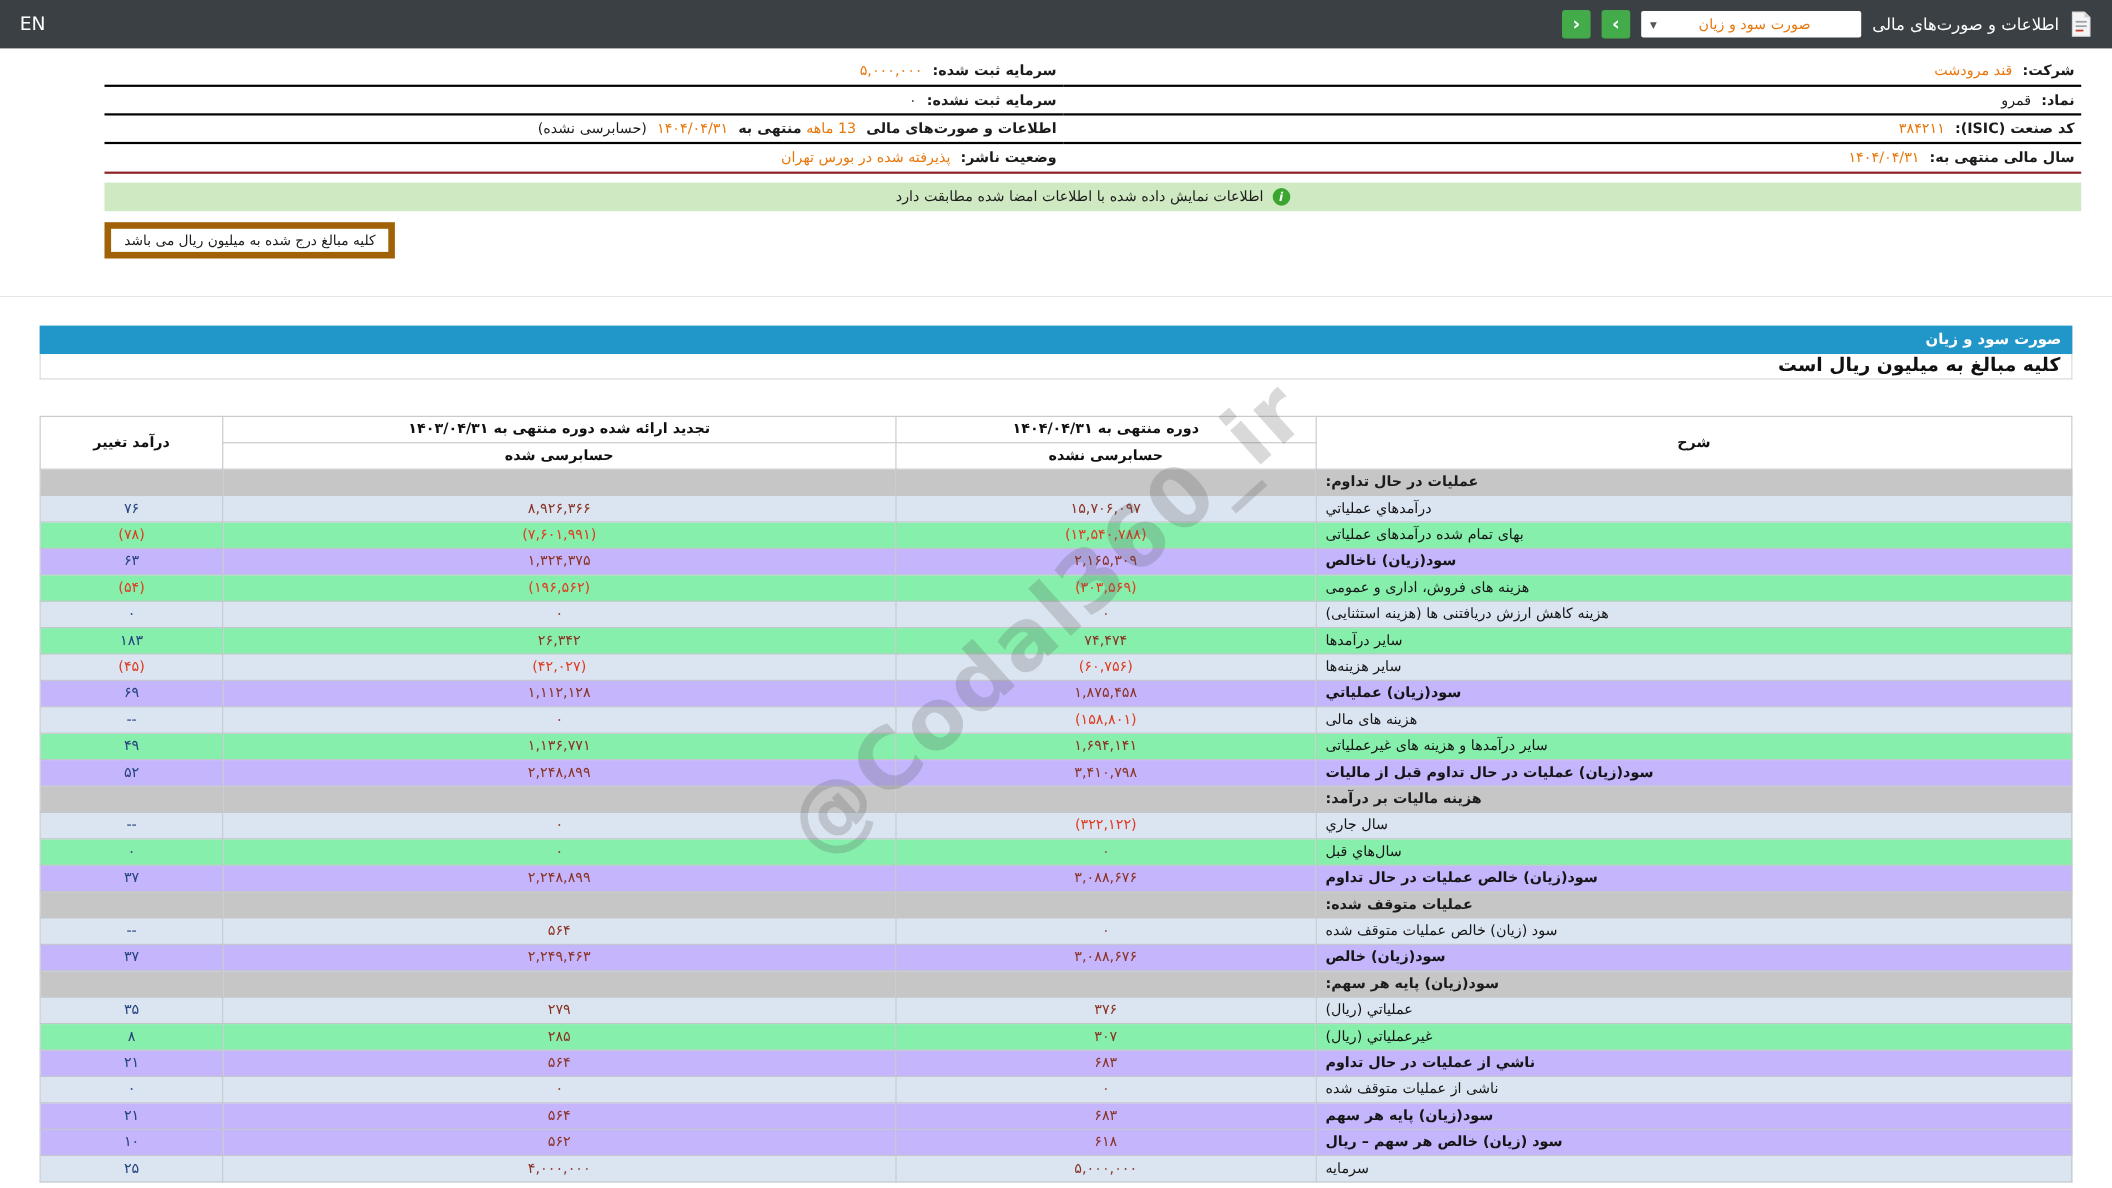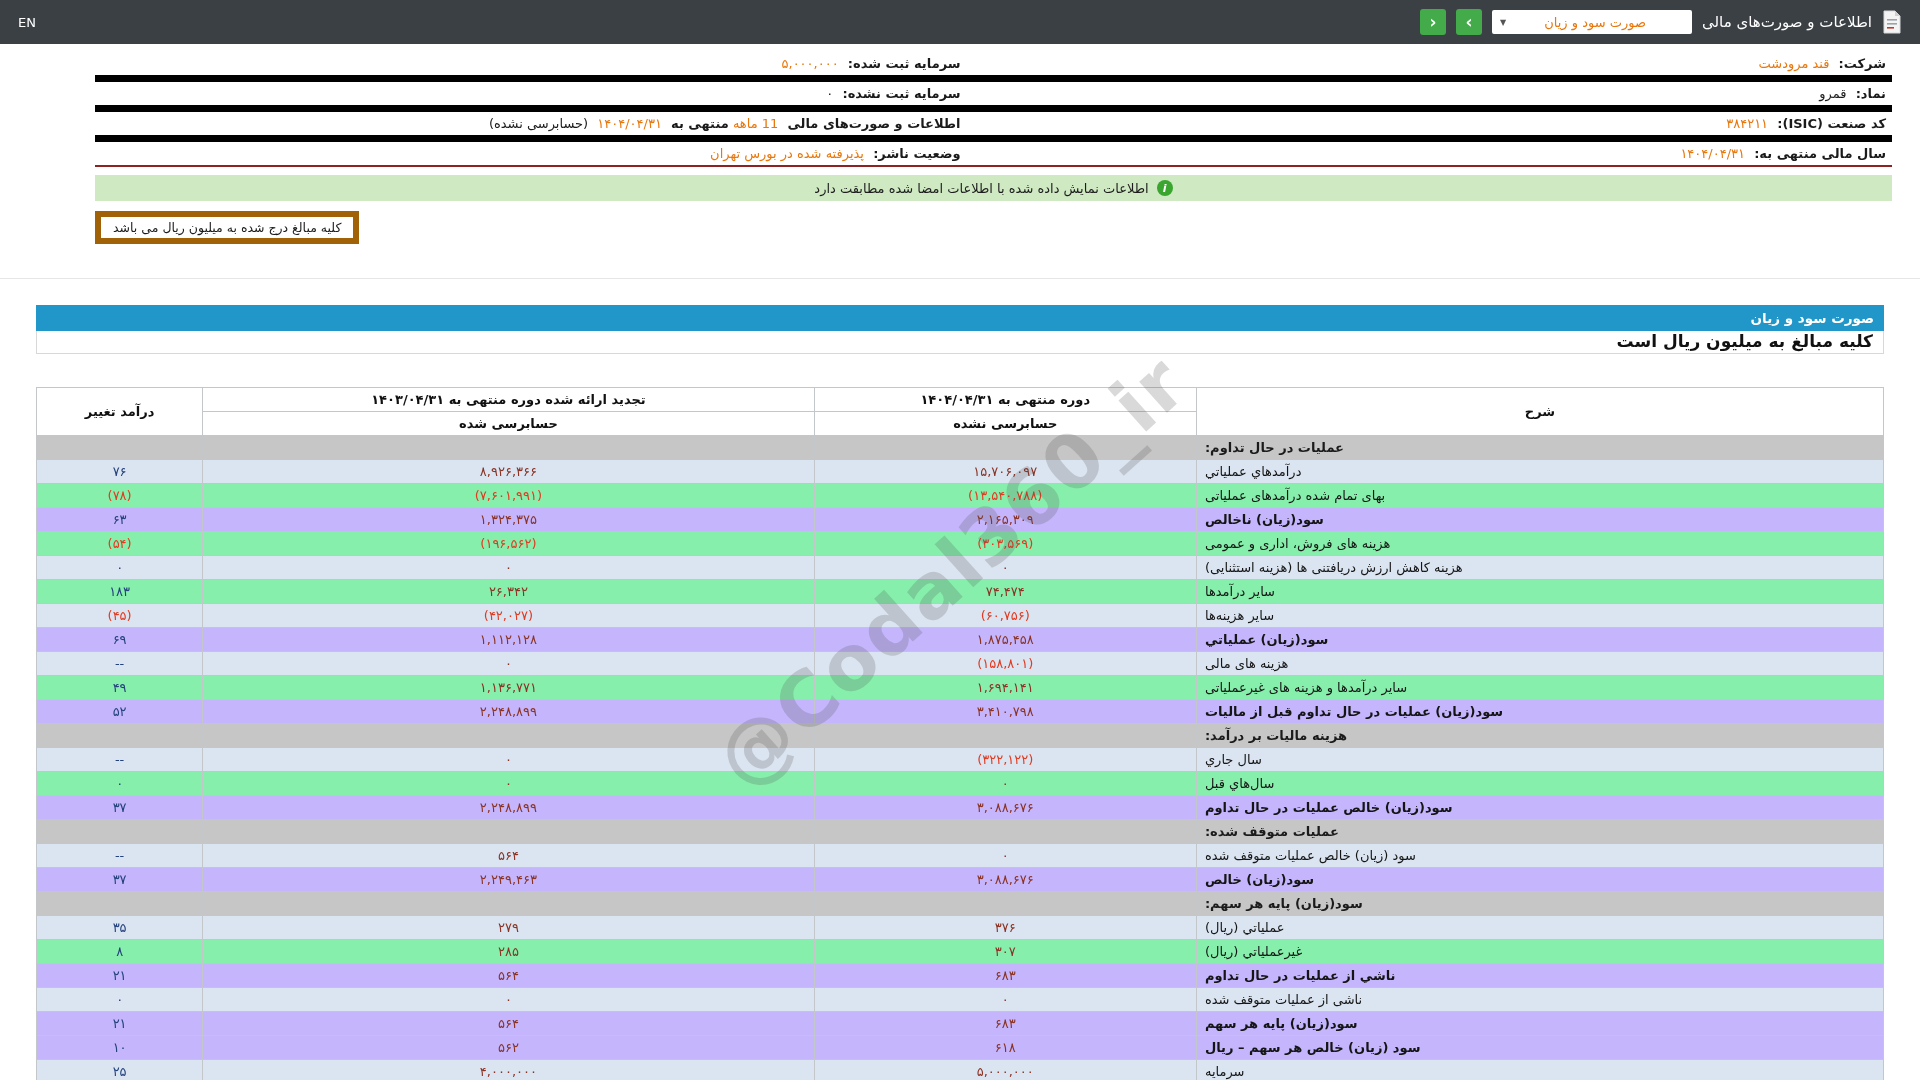--- a/index.html
+++ b/index.html
@@ -37,26 +37,26 @@
   .statement-select .sel-value { flex: 1; text-align: center; color: #e8770c; font-size: 13px; }
   .statement-select .sel-caret { color: #555; font-size: 8px; }
   .nav-btn {
     width: 26px; height: 26px;
     background: #43ab49;
     border: none; border-radius: 3px;
     color: #ffffff; font-size: 17px; font-weight: bold;
     line-height: 24px; cursor: pointer;
     font-family: "DejaVu Sans", sans-serif;
   }
-  .tb-lang { color: #ffffff; font-size: 13px; cursor: pointer; }
+  .tb-lang { color: #ffffff; font-size: 17px; cursor: pointer; }
 
   
   .info-wrap { margin: 8px 28px 0 95px; border-bottom: 2px solid #8e2222; }
   .info-table { width: 100%; border-collapse: collapse; font-size: 13px; }
-  .info-table td { padding: 4px 6px; border-bottom: 7px solid #000000; height: 26px; }
+  .info-table td { padding: 4px 6px; border-bottom: 2px solid #000000; height: 26px; }
   .info-table tr:last-child td { border-bottom: none; }
   .cell-r { width: 51.5%; }
   .lbl { font-weight: bold; color: #1b1b1b; }
   .val { color: #1b1b1b; margin-right: 5px; }
   .orange { color: #e8770c; }
 
   
   .signed-bar {
     margin: 8px 28px 0 95px;
     background: #cfe9c2;
@@ -177,21 +177,21 @@
         <span class="val">۰</span>
       </td>
     </tr>
     <tr>
       <td class="cell-r">
         <span class="lbl">کد صنعت (ISIC):</span>
         <span class="val orange">۳۸۴۲۱۱</span>
       </td>
       <td class="cell-l">
         <span class="lbl">اطلاعات و صورت‌های مالی</span>
-        <span class="val orange">11 ماهه</span>
+        <span class="val orange">13 ماهه</span>
         <span class="lbl">منتهی به</span>
         <span class="val orange">۱۴۰۴/۰۴/۳۱</span>
         <span class="val">(حسابرسی نشده)</span>
       </td>
     </tr>
     <tr>
       <td class="cell-r">
         <span class="lbl">سال مالی منتهی به:</span>
         <span class="val orange">۱۴۰۴/۰۴/۳۱</span>
       </td>

